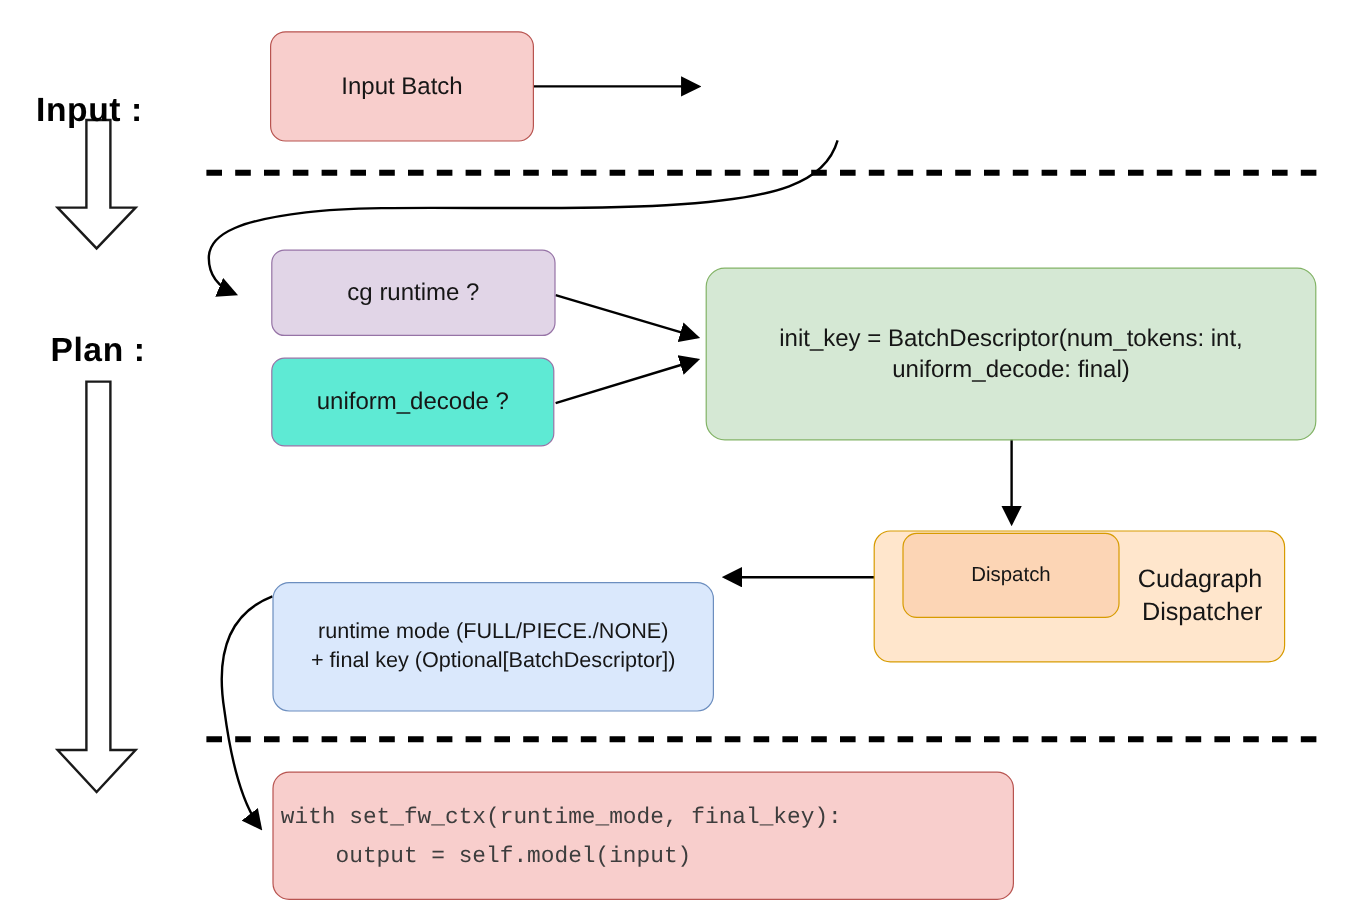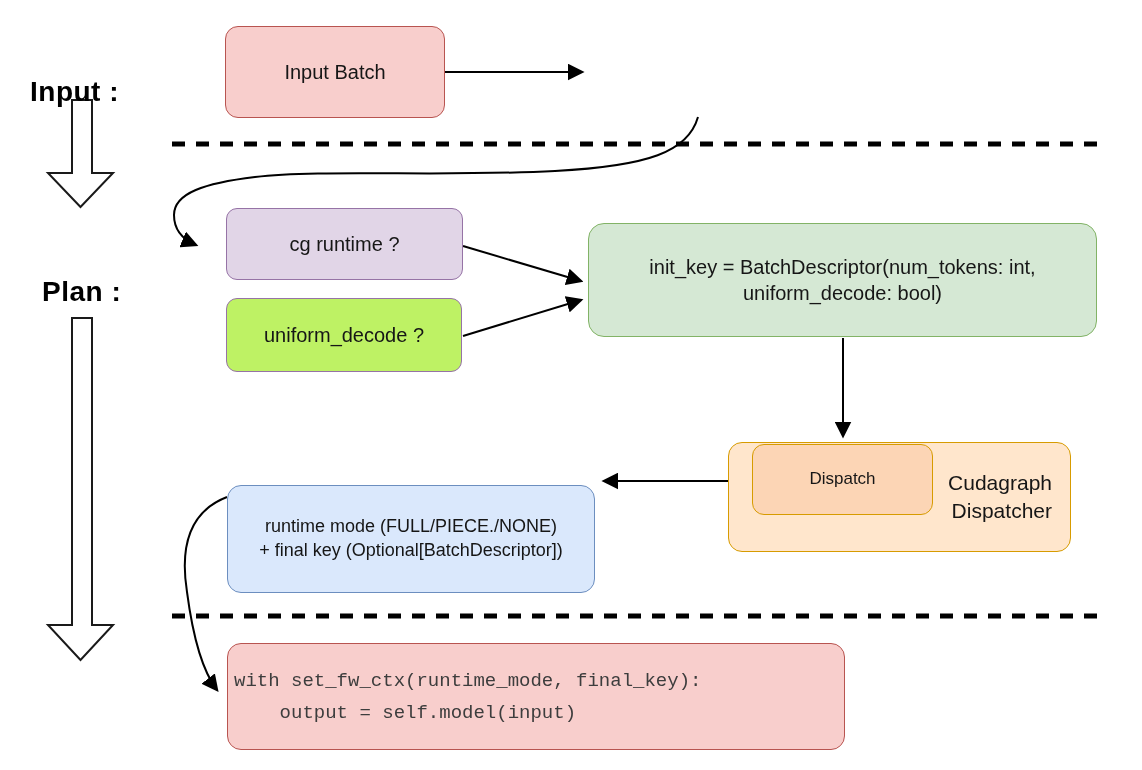--- a/index.html
+++ b/index.html
@@ -16,22 +16,22 @@
 
   .node{
     position:absolute;display:flex;flex-direction:column;align-items:center;justify-content:center;
     border-radius:13px;box-sizing:border-box;text-align:center;line-height:1.32;
   }
   .node .ln{display:block;}
 
   #node-input-batch{left:225px;top:26px;width:220px;height:92px;background:#f8cecc;border:1.6px solid #b85450;font-size:20px;}
   #node-preprocess{left:589px;top:27px;width:218px;height:90px;background:#fff2cc;border:1.6px solid #d6b656;font-size:20px;}
   #node-cg-padding{left:226px;top:208px;width:237px;height:72px;background:#e1d5e7;border:1.6px solid #9673a6;font-size:20px;border-radius:11px;}
-  #node-uniform-decode{left:226px;top:298px;width:236px;height:74px;background:#bef264;border:1.6px solid #9673a6;font-size:20px;border-radius:11px;}
-  #node-init-key{left:588px;top:223px;width:509px;height:114px;background:#d5e8d4;border:1.6px solid #82b366;font-size:20px;border-radius:16px;}
+  #node-uniform-decode{left:226px;top:298px;width:236px;height:74px;background:#5eead4;border:1.6px solid #9673a6;font-size:20px;border-radius:11px;}
+  #node-init-key{left:588px;top:223px;width:509px;height:144px;background:#d5e8d4;border:1.6px solid #82b366;font-size:20px;border-radius:16px;}
   #node-runtime-mode{left:227px;top:445px;width:368px;height:108px;background:#dae8fc;border:1.6px solid #6c8ebf;font-size:18px;border-radius:14px;margin-top:40px;}
   #node-cudagraph{left:728px;top:442px;width:343px;height:110px;background:#ffe6cc;border:1.8px solid #d79b00;font-size:21px;border-radius:14px;justify-content:center;align-items:flex-end;padding-right:18px;}
   #node-dispatch{left:752px;top:444px;width:181px;height:71px;background:#fcd5b5;border:1.8px solid #d79b00;font-size:17px;border-radius:12px;}
   #node-execute-code{
     left:227px;top:643px;width:618px;height:107px;background:#f8cecc;border:1.8px solid #b85450;
     border-radius:14px;align-items:flex-start;justify-content:center;
     font-family:"Liberation Mono","DejaVu Sans Mono",monospace;font-size:19px;color:#3d3d3d;
     padding-left:6px;line-height:32px;text-align:left;
   }
   #node-execute-code .ln{white-space:pre;}
@@ -80,21 +80,21 @@
   <div class="node" id="node-cg-padding">
     <span class="ln">cg runtime ?</span>
   </div>
 
   <div class="node" id="node-uniform-decode">
     <span class="ln">uniform_decode ?</span>
   </div>
 
   <div class="node" id="node-init-key">
     <span class="ln">init_key = BatchDescriptor(num_tokens: int,</span>
-    <span class="ln">uniform_decode: bool)</span>
+    <span class="ln">uniform_decode: final)</span>
   </div>
 
   <div class="node" id="node-runtime-mode">
     <span class="ln">runtime mode (FULL/PIECE./NONE)</span>
     <span class="ln">+ final key (Optional[BatchDescriptor])</span>
   </div>
 
   <div class="node" id="node-cudagraph">
     <span class="ln">Cudagraph</span>
     <span class="ln">Dispatcher</span>

